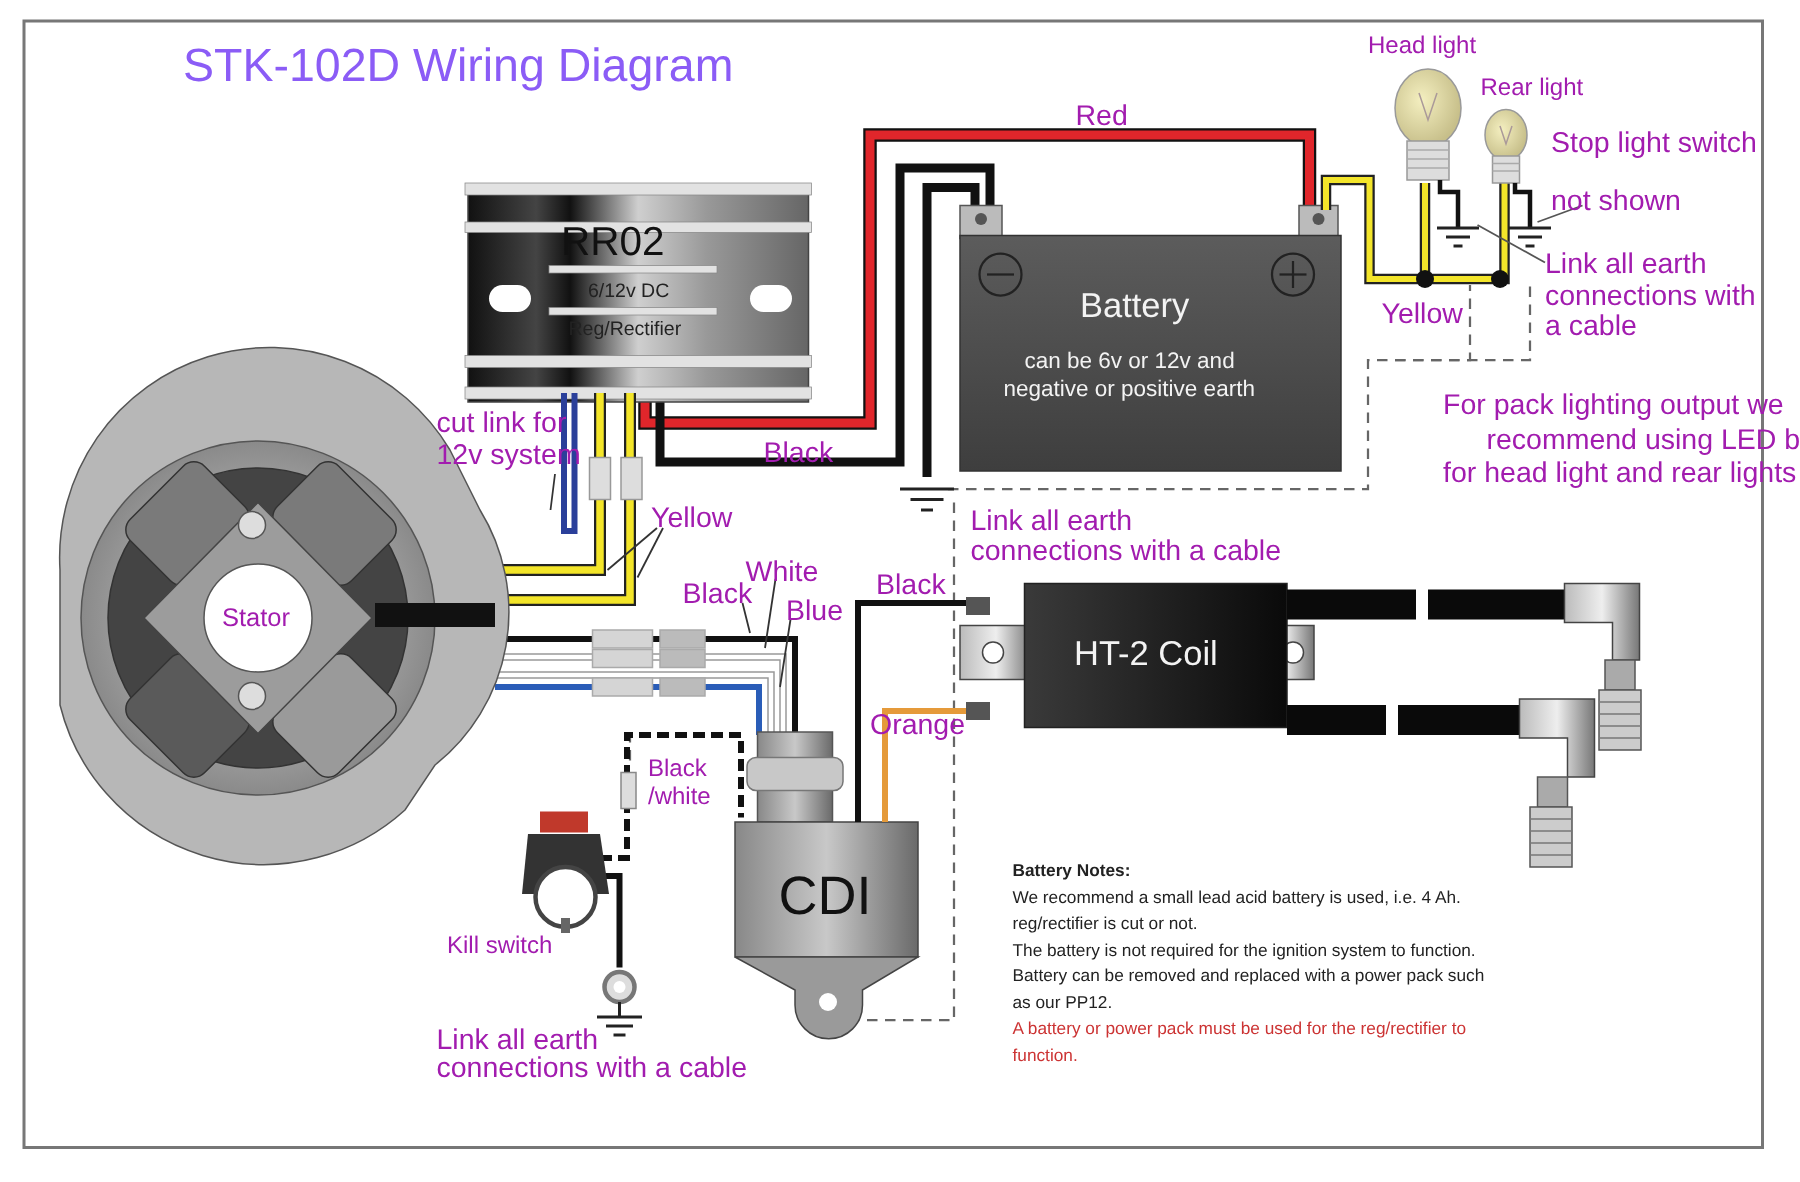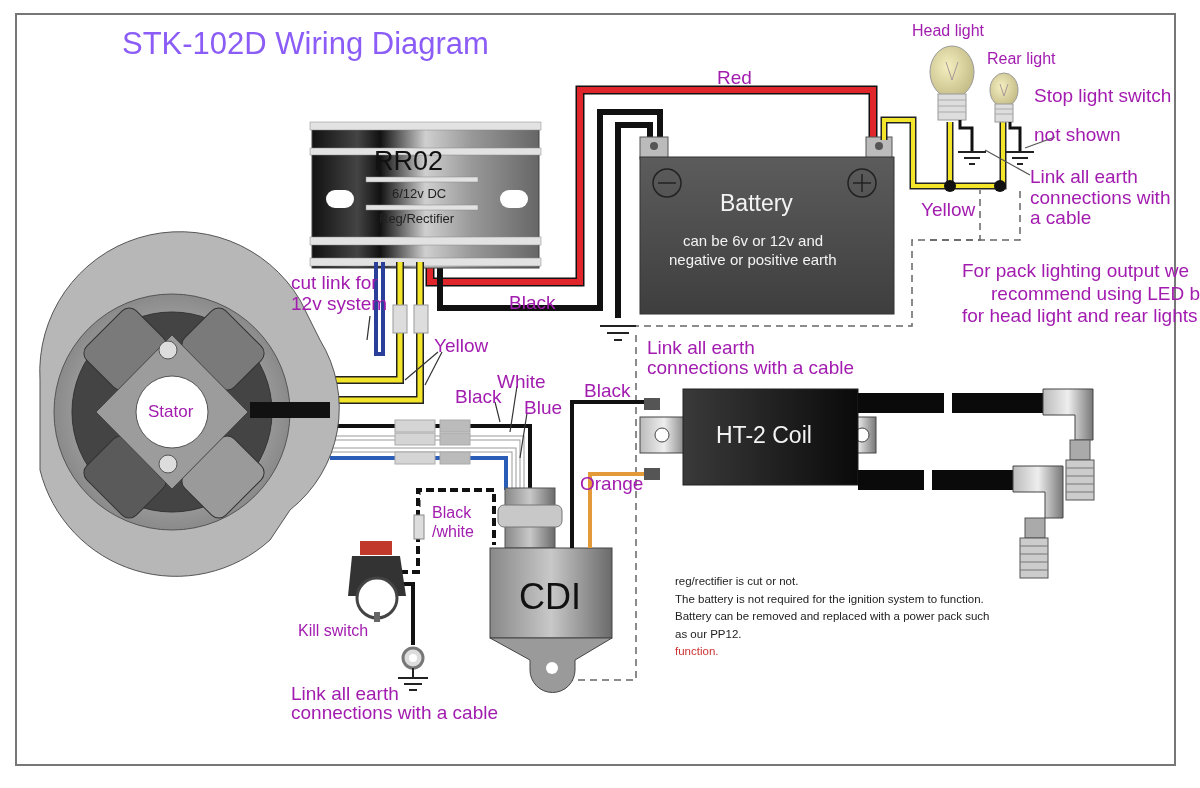--- a/index.html
+++ b/index.html
@@ -302,18 +302,21 @@
 <div class="lbl s15" style="left:962px;top:283px;margin-left:29px;">recommend using LED bulbs</div>
 <div class="lbl s15" style="left:962px;top:305px;">for head light and rear lights</div>
 
 <div class="lbl s15" style="left:647px;top:337px;">Link all earth</div>
 <div class="lbl s15" style="left:647px;top:357px;">connections with a cable</div>
 
 <div class="lbl s15" style="left:291px;top:683px;">Link all earth</div>
 <div class="lbl s15" style="left:291px;top:702px;">connections with a cable</div>
 
 <div class="notes">
+  <div class="hd">Battery Notes:</div>
+  <div>We recommend a small lead acid battery is used, i.e. 4 Ah.</div>
   <div>reg/rectifier is cut or not.</div>
   <div>The battery is not required for the ignition system to function.</div>
   <div>Battery can be removed and replaced with a power pack such</div>
   <div>as our PP12.</div>
+  <div class="red">A battery or power pack must be used for the reg/rectifier to</div>
   <div class="red">function.</div>
 </div>
 
 </body></html>

